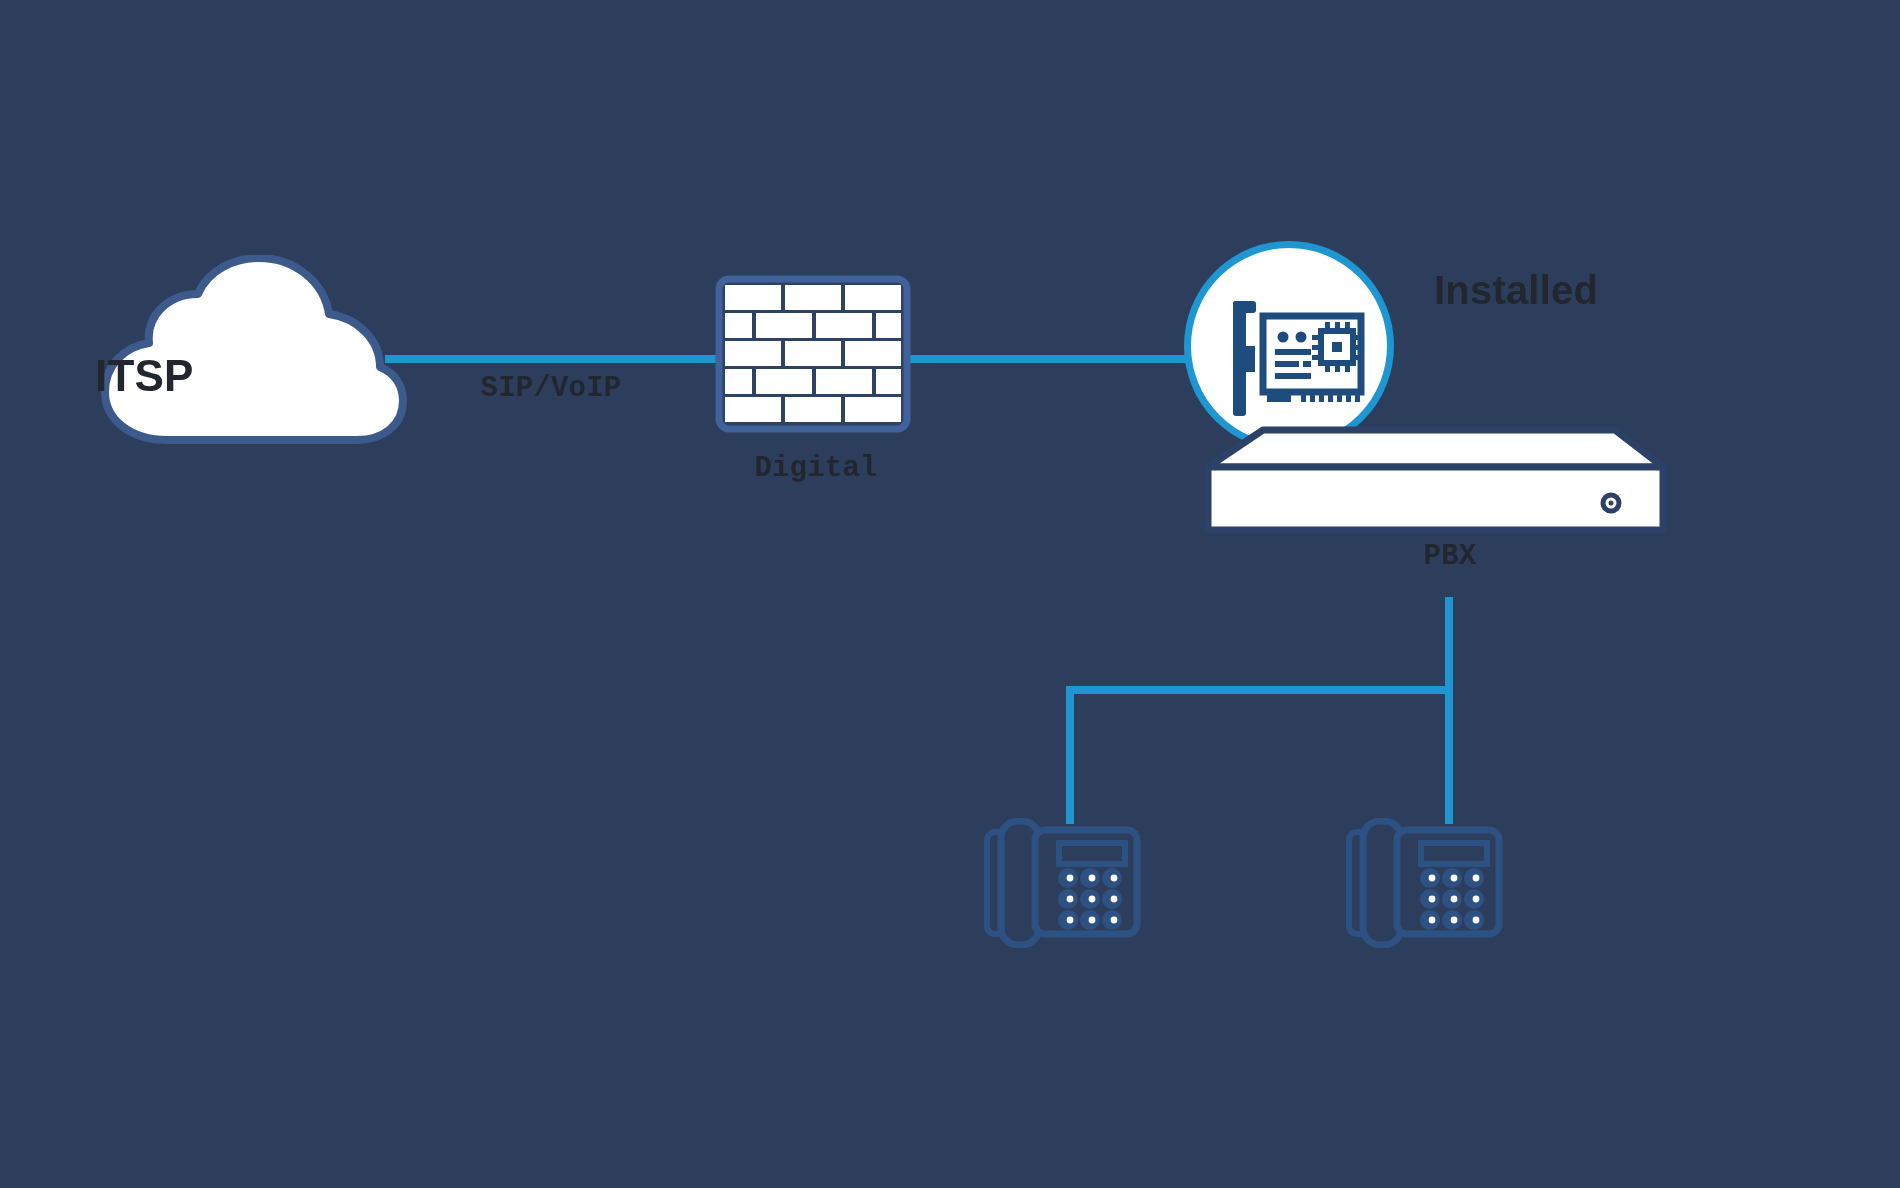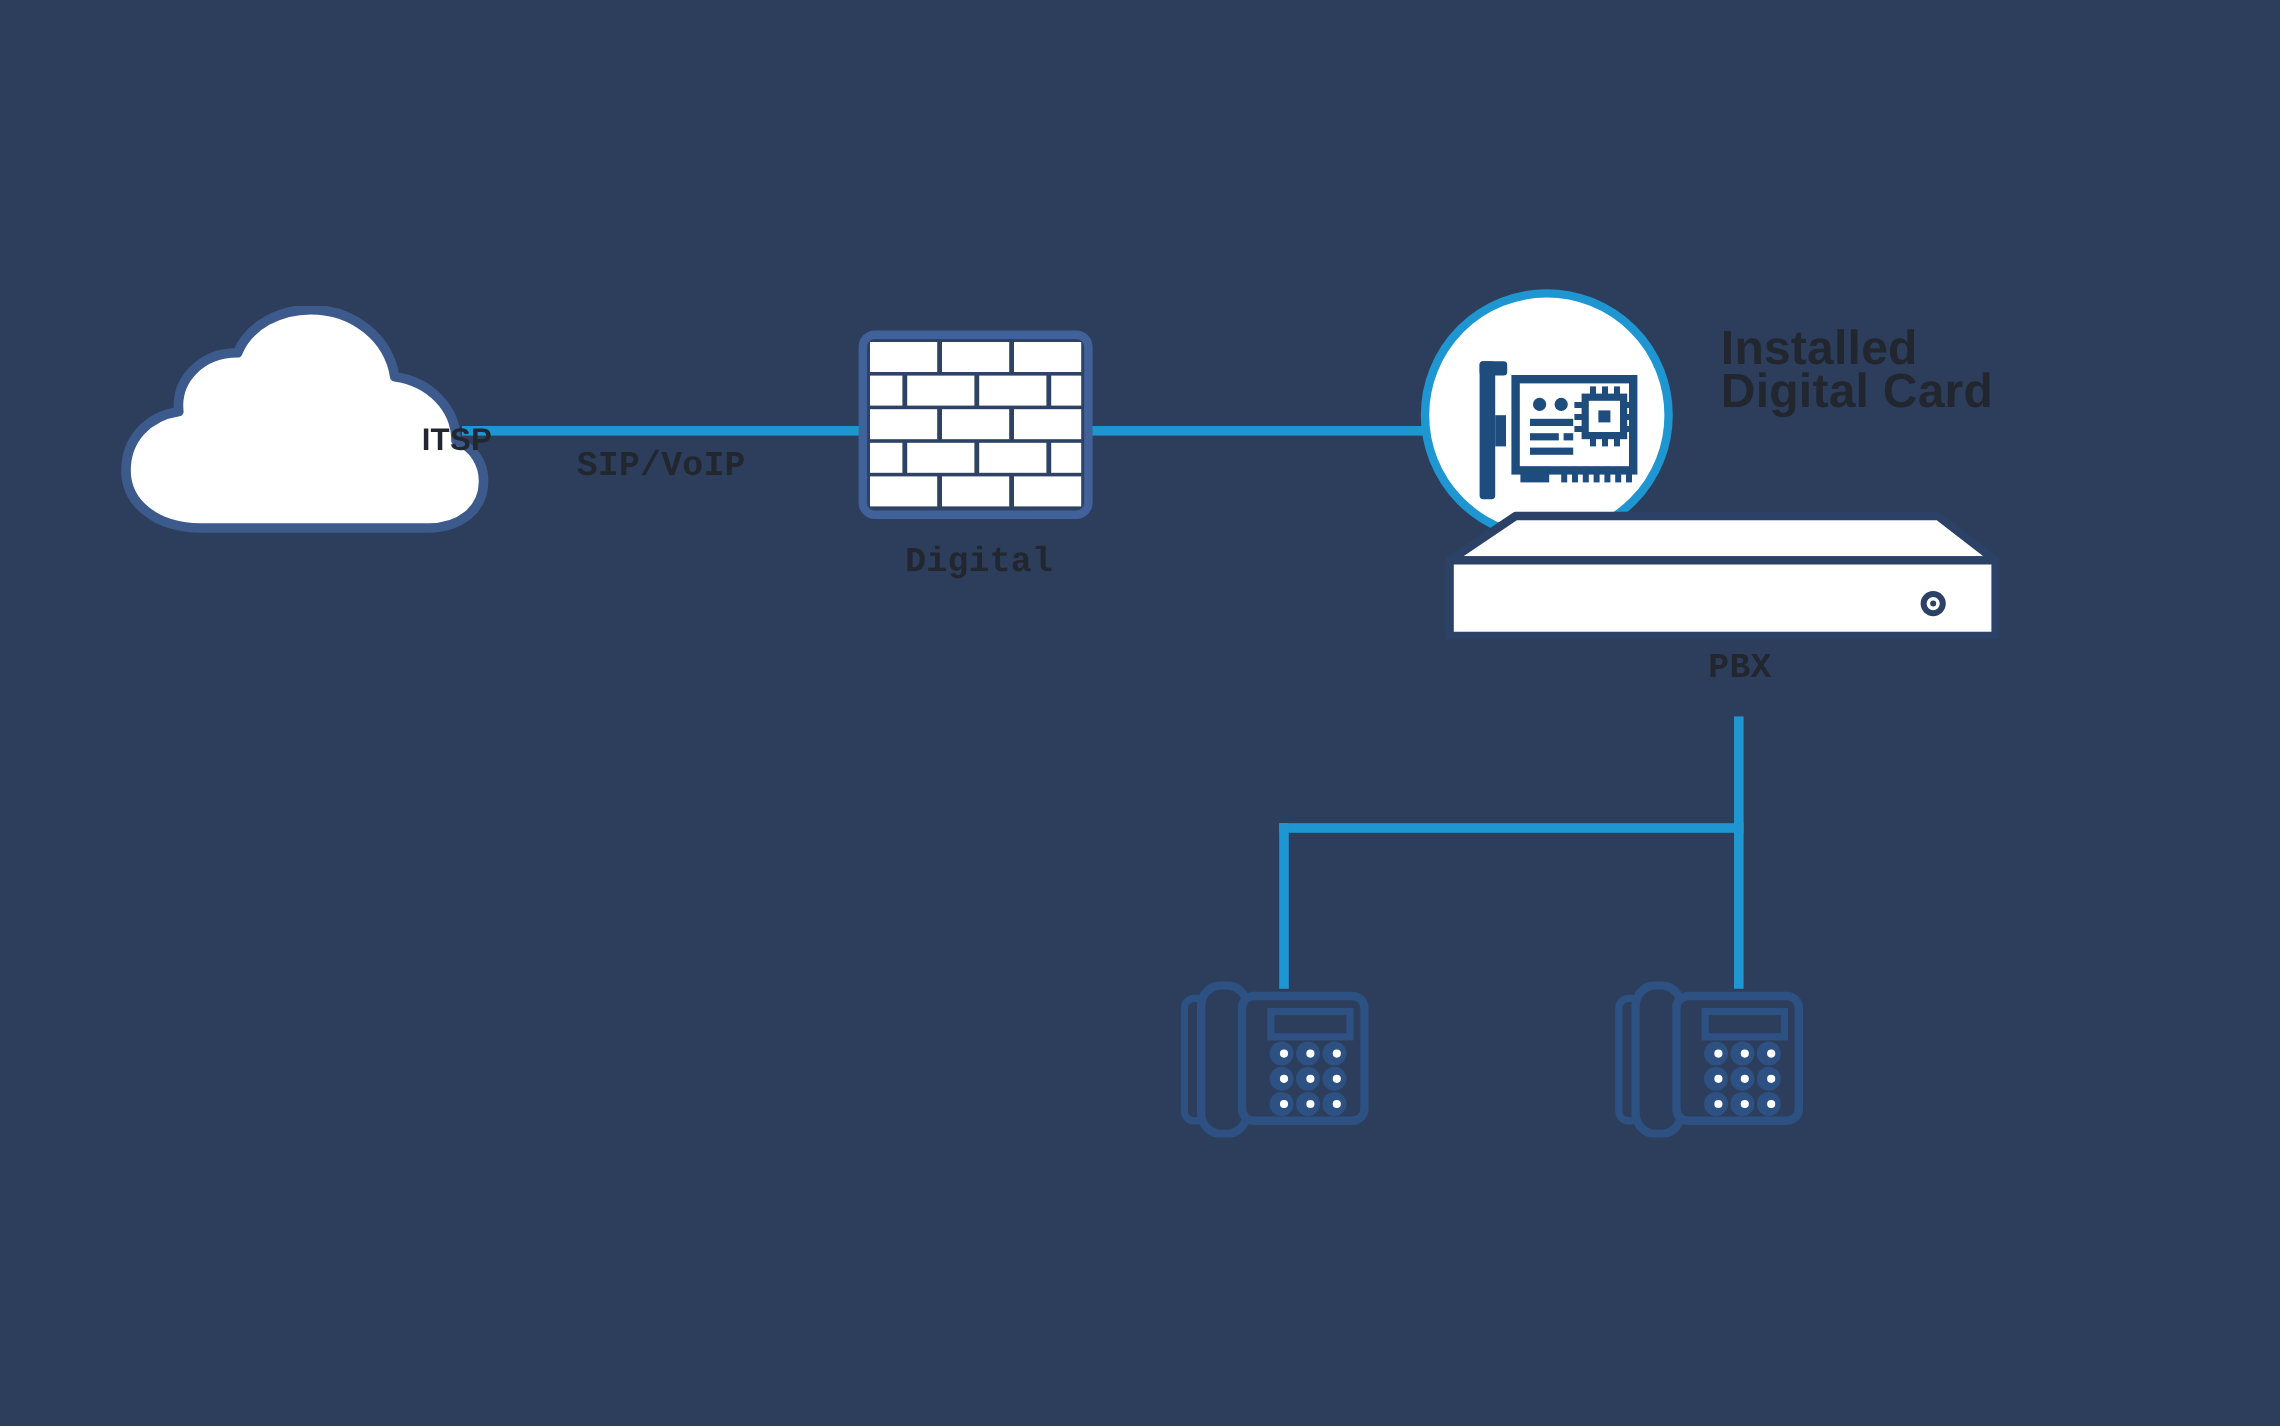--- a/index.html
+++ b/index.html
@@ -25,22 +25,22 @@
   .node{position:absolute;z-index:2;}
   .label{
     position:absolute;z-index:4;
     color:var(--ink-text);
     font-weight:700;
     letter-spacing:0.2px;
   }
   .label.center{text-align:center;font-family:Liberation Mono, monospace;}
   .itsp-label{
     left:0;right:0;top:96px;
-    text-align:right;
-    font-size:26px;
+    text-align:left;
+    font-size:44px;
   }
   .sip-label{left:451px;top:372px;width:200px;font-size:29px;}
   .firewall-label{left:718px;top:452px;width:196px;font-size:29px;}
   .card-label{left:1420px;top:272px;width:420px;font-size:40px;line-height:36px;margin-left:14px;}
   .pbx-label{left:1390px;top:540px;width:120px;font-size:29px;}
   .tdm-label{left:1108px;top:715px;width:300px;font-size:30px;}
   .circle-node{
     left:1184px;top:241px;
     width:196px;height:196px;
     background:#ffffff;
@@ -158,21 +158,20 @@
         <rect x="110" y="98" width="5" height="13"></rect>
           <rect x="119" y="98" width="5" height="13"></rect>
         <rect x="128" y="98" width="5" height="13"></rect>
           <rect x="137" y="98" width="5" height="13"></rect>
         <rect x="146" y="98" width="5" height="13"></rect>
       </g>
     </svg>
   </div>
   <div class="label card-label">
     <div>Installed</div>
-    <div>Digital Card</div>
   </div>
 
   <div class="node pbx-node">
     <svg width="465" height="110" viewBox="0 0 465 110">
       <polygon points="60,7 412,7 460,44 5,44" fill="#ffffff" stroke="var(--pbx-stroke)" stroke-width="7" stroke-linejoin="round"></polygon>
       <rect x="5" y="44" width="455" height="63" fill="#ffffff" stroke="var(--pbx-stroke)" stroke-width="7" stroke-linejoin="round"></rect>
       <circle cx="408" cy="80" r="8" fill="#ffffff" stroke="var(--pbx-stroke)" stroke-width="5"></circle>
       <circle cx="408" cy="80" r="2.5" fill="var(--pbx-stroke)"></circle>
     </svg>
   </div>

